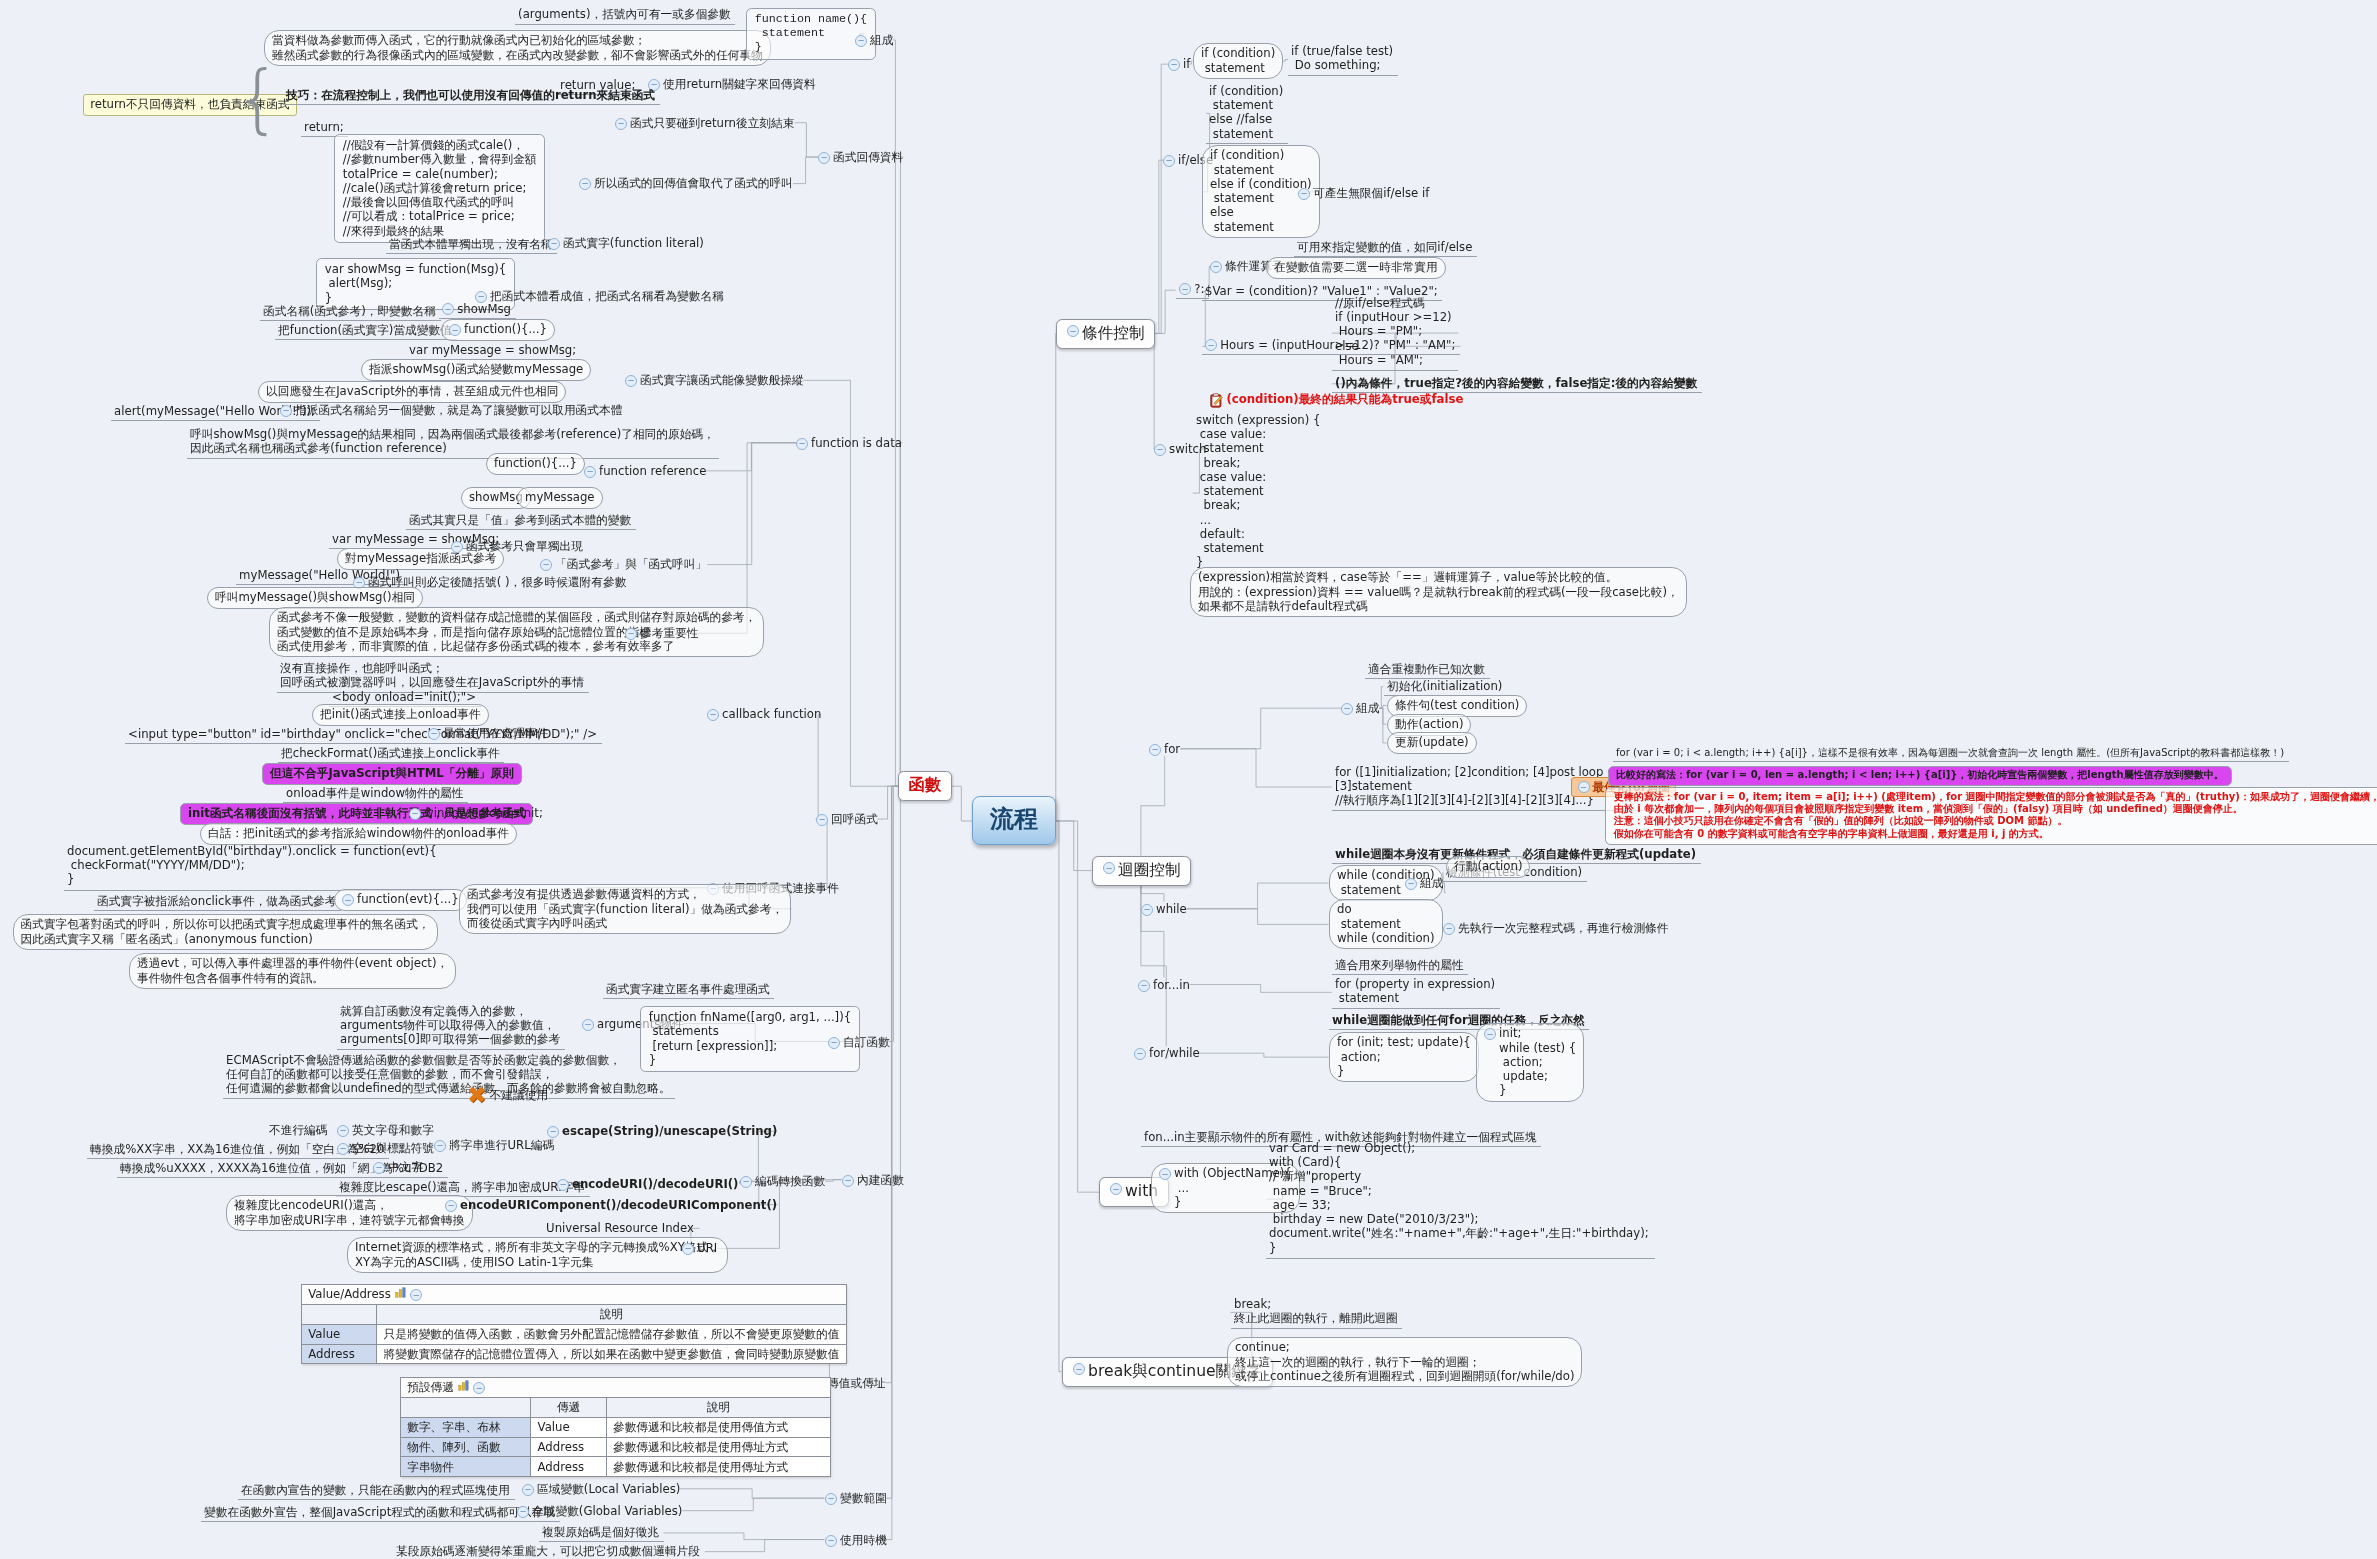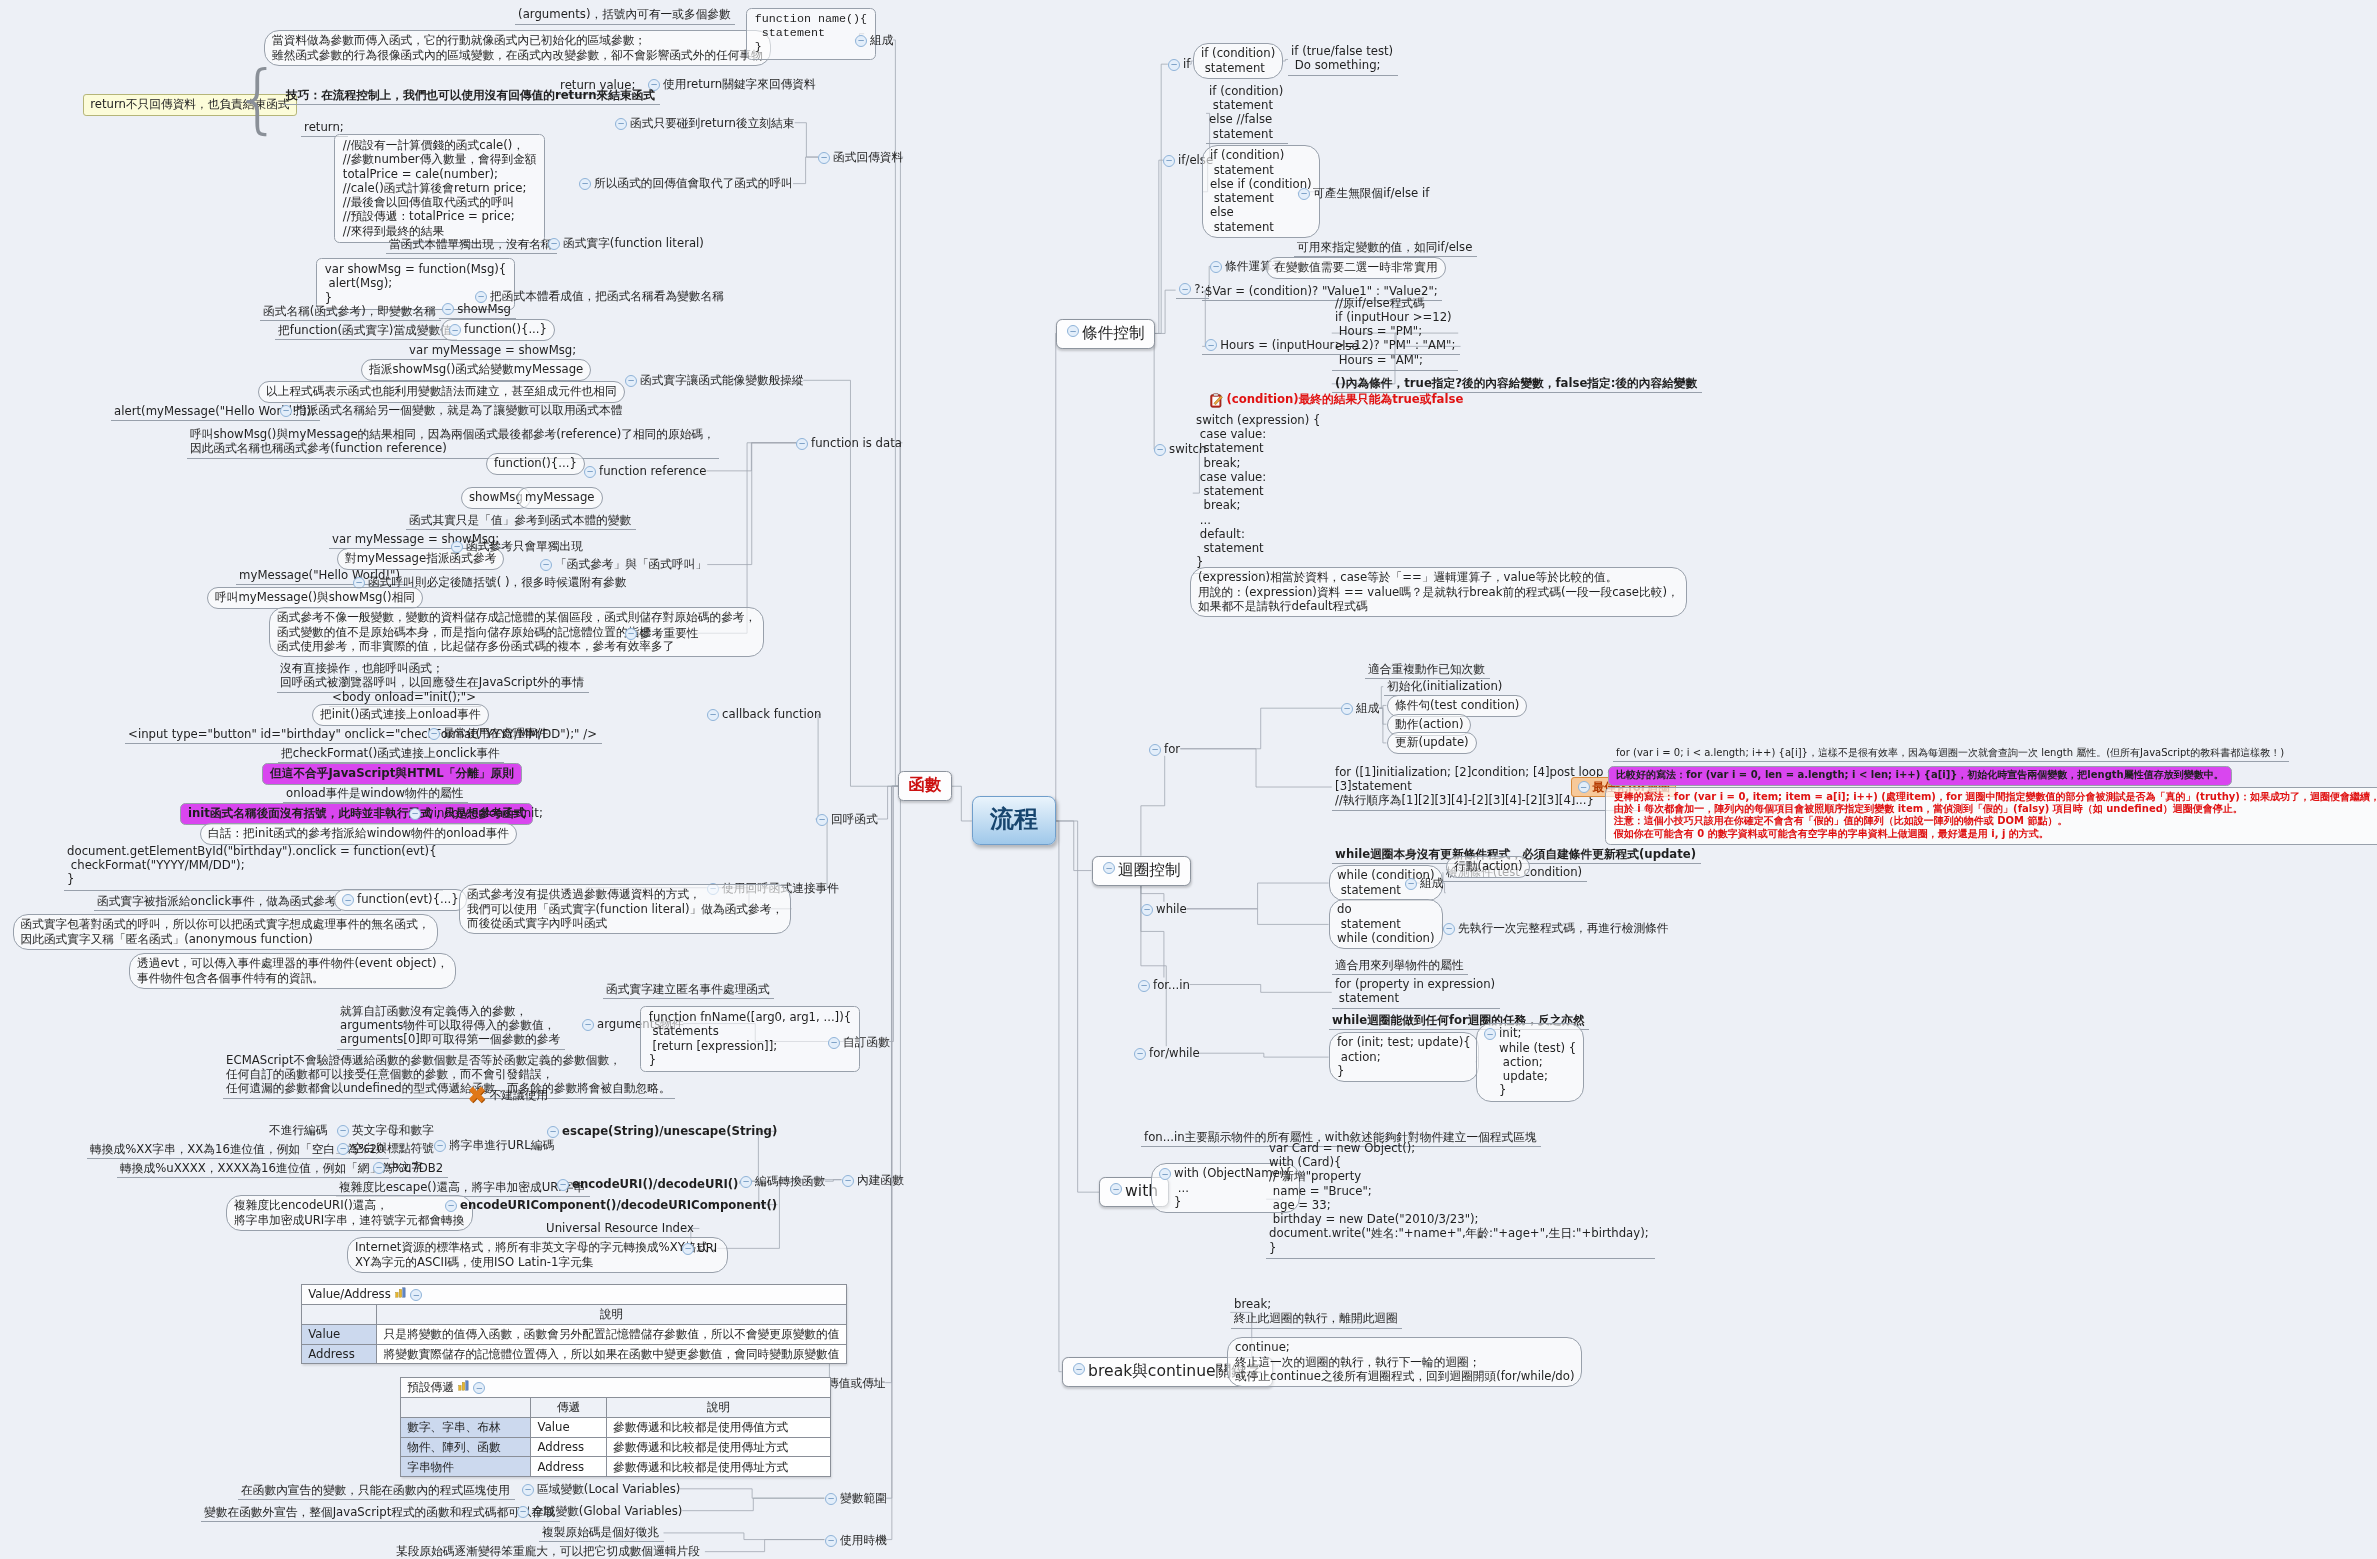--- a/index.html
+++ b/index.html
@@ -171,21 +171,21 @@
     <div class="node lbl" style="left: 615px; top: 116px;">
       <span class="minus">−</span>
       <span class="txt">函式只要碰到return後立刻結束</span>
     </div>
     <div class="node code" style="left: 334px; top: 134px;">
       <span class="txt">//假設有一計算價錢的函式cale()，
 //參數number傳入數量，會得到金額
 totalPrice = cale(number);
 //cale()函式計算後會return price;
 //最後會以回傳值取代函式的呼叫
-//預設傳遞：totalPrice = price;
+//可以看成：totalPrice = price;
 //來得到最終的結果</span>
     </div>
     <div class="node lbl" style="left: 579px; top: 176px;">
       <span class="minus">−</span>
       <span class="txt">所以函式的回傳值會取代了函式的呼叫</span>
     </div>
     <div class="node lbl" style="left: 818px; top: 150px;">
       <span class="minus">−</span>
       <span class="txt">函式回傳資料</span>
     </div>
@@ -219,21 +219,21 @@
       <span class="minus">−</span>
       <span class="txt">function(){...}</span>
     </div>
     <div class="node ul" style="left: 406px; top: 342px;">
       <span class="txt">var myMessage = showMsg;</span>
     </div>
     <div class="node box" style="left: 361px; top: 359px;">
       <span class="txt">指派showMsg()函式給變數myMessage</span>
     </div>
     <div class="node box" style="left: 258px; top: 381px;">
-      <span class="txt">以上程式碼表示函式也能利用變數語法而建立，甚至組成元件也相同</span>
+      <span class="txt">以回應發生在JavaScript外的事情，甚至組成元件也相同</span>
     </div>
     <div class="node ul" style="left: 111px; top: 403px;">
       <span class="txt">alert(myMessage("Hello World!"));</span>
     </div>
     <div class="node lbl" style="left: 280px; top: 403px;">
       <span class="minus">−</span>
       <span class="txt">指派函式名稱給另一個變數，就是為了讓變數可以取用函式本體</span>
     </div>
     <div class="node lbl" style="left: 625px; top: 373px;">
       <span class="minus">−</span>

